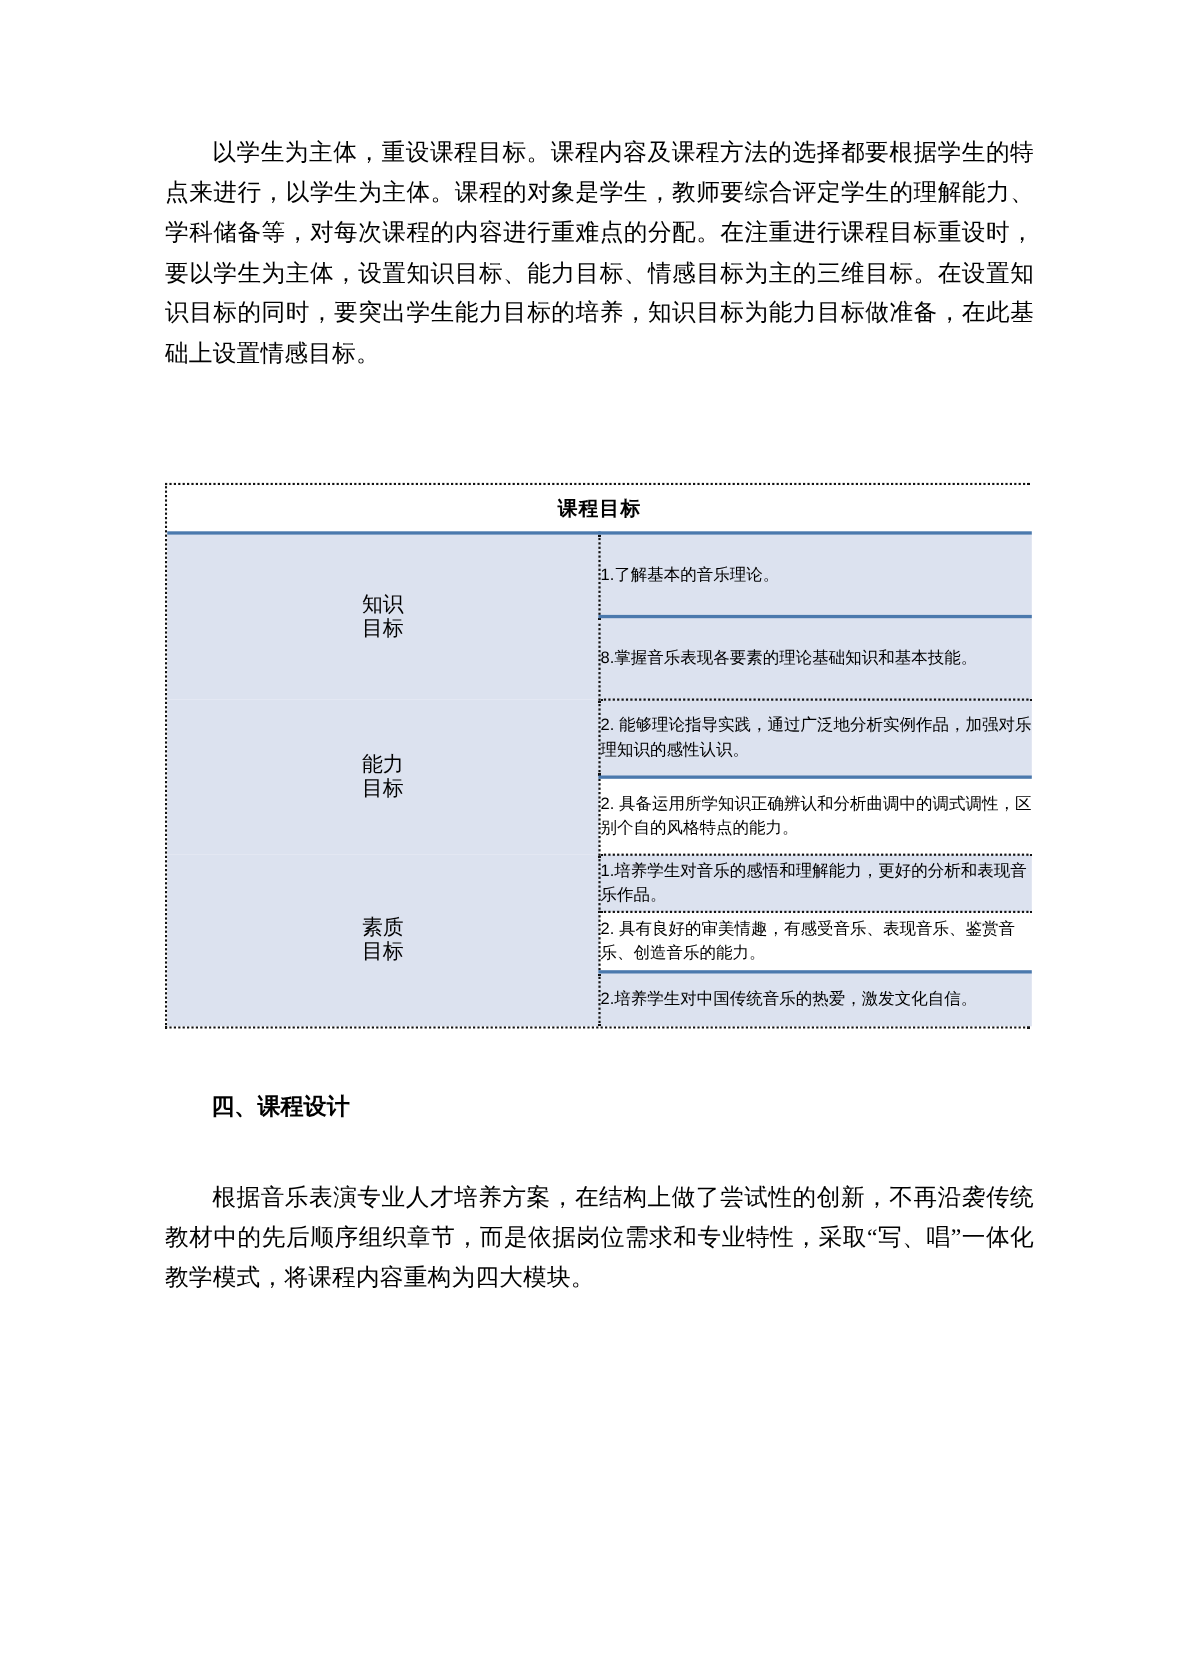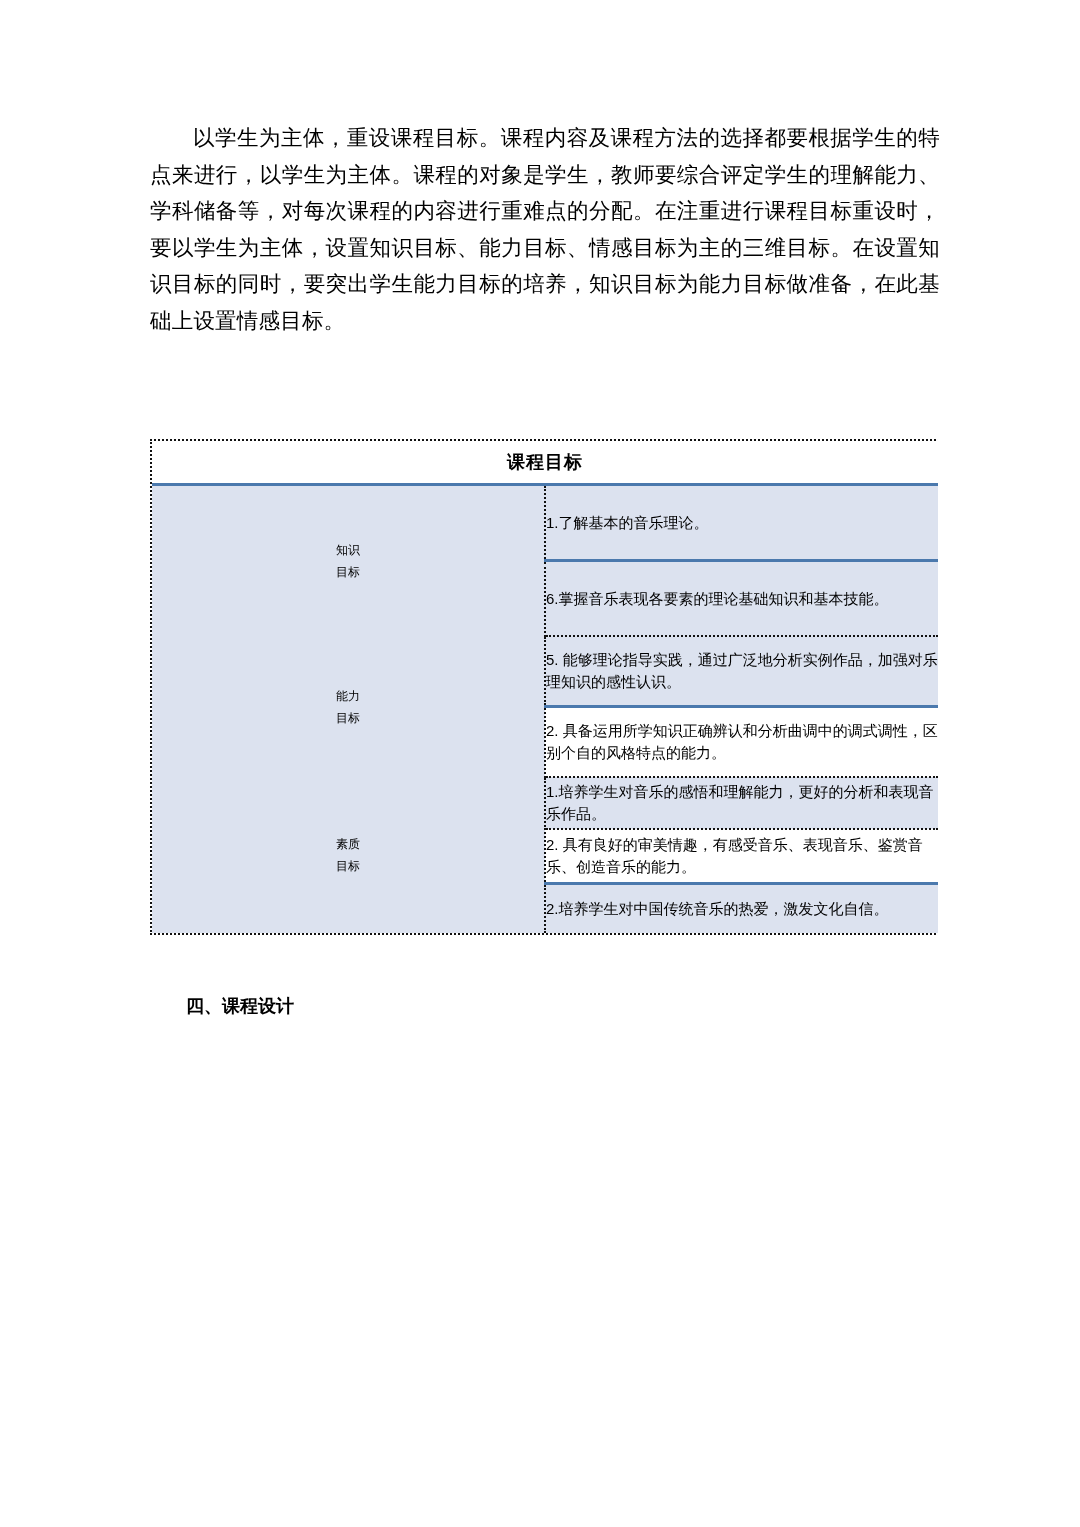--- a/index.html
+++ b/index.html
@@ -42,21 +42,21 @@
     margin: 0;
     font-family: "Liberation Serif", "DejaVu Serif", serif;
   }
 
   .para-intro {
     margin-top: 10px;
   }
 
   
   .heading {
-    font-size: 18px;
+    font-size: 21px;
     font-weight: bold;
     line-height: 32px;
     text-indent: 2em;
     margin: 0;
     font-family: "Liberation Serif", "DejaVu Serif", serif;
   }
 
   .h-sec {
     margin-top: 55px;
   }
@@ -102,25 +102,25 @@
     background: #ffffff;
     border-bottom: 3px solid #4b79ad;
     letter-spacing: 1px;
     font-family: "Liberation Sans", "DejaVu Sans", sans-serif;
   }
 
   .label-cell {
     width: 66px;
     background: #dce2ef;
     text-align: center;
-    font-size: 12px;
+    font-size: 19px;
     line-height: 22px;
     border-right: 2px dotted #111111;
     color: #000;
-    font-family: Liberation Sans, sans-serif;
+    font-family: Liberation Mono, monospace;
   }
 
   .item-cell {
     font-size: 15px;
     line-height: 22px;
     padding: 0 0 0 14px;
     color: #000000;
     font-family: "Liberation Sans", "DejaVu Sans", sans-serif;
   }
 
@@ -156,29 +156,29 @@
             </tr>
 
             <tr>
               <td class="label-cell" rowspan="2">
                 <div>知识</div>
                 <div>目标</div>
               </td>
               <td class="item-cell bg-blue bd-solid h-tall">1.了解基本的音乐理论。</td>
             </tr>
             <tr>
-              <td class="item-cell bg-blue grp-sep h-tall">6.掌握音乐表现各要素的理论基础知识和基本技能。</td>
+              <td class="item-cell bg-blue grp-sep h-tall">8.掌握音乐表现各要素的理论基础知识和基本技能。</td>
             </tr>
 
             <tr>
               <td class="label-cell bg-blue" rowspan="2">
                 <div>能力</div>
                 <div>目标</div>
               </td>
-              <td class="item-cell bg-blue bd-solid h-mid">5. 能够理论指导实践，通过广泛地分析实例作品，加强对乐理知识的感性认识。</td>
+              <td class="item-cell bg-blue bd-solid h-mid">2. 能够理论指导实践，通过广泛地分析实例作品，加强对乐理知识的感性认识。</td>
             </tr>
             <tr>
               <td class="item-cell bg-white grp-sep h-mid">2. 具备运用所学知识正确辨认和分析曲调中的调式调性，区别个自的风格特点的能力。</td>
             </tr>
 
             <tr>
               <td class="label-cell bg-blue" rowspan="3">
                 <div>素质</div>
                 <div>目标</div>
               </td>
@@ -191,15 +191,16 @@
               <td class="item-cell bg-blue bd-none h-s3">2.培养学生对中国传统音乐的热爱，激发文化自信。</td>
             </tr>
           </tbody>
         </table>
       </div>
     </div>
 
     <h2 class="heading h-sec">四、课程设计</h2>
 
 
+    <p class="para para-body">根据音乐表演专业人才培养方案，在结构上做了尝试性的创新，不再沿袭传统教材中的先后顺序组织章节，而是依据岗位需求和专业特性，采取“写、唱”一体化教学模式，将课程内容重构为四大模块。</p>
 
   </div>
 </div>
 
 </body></html>

